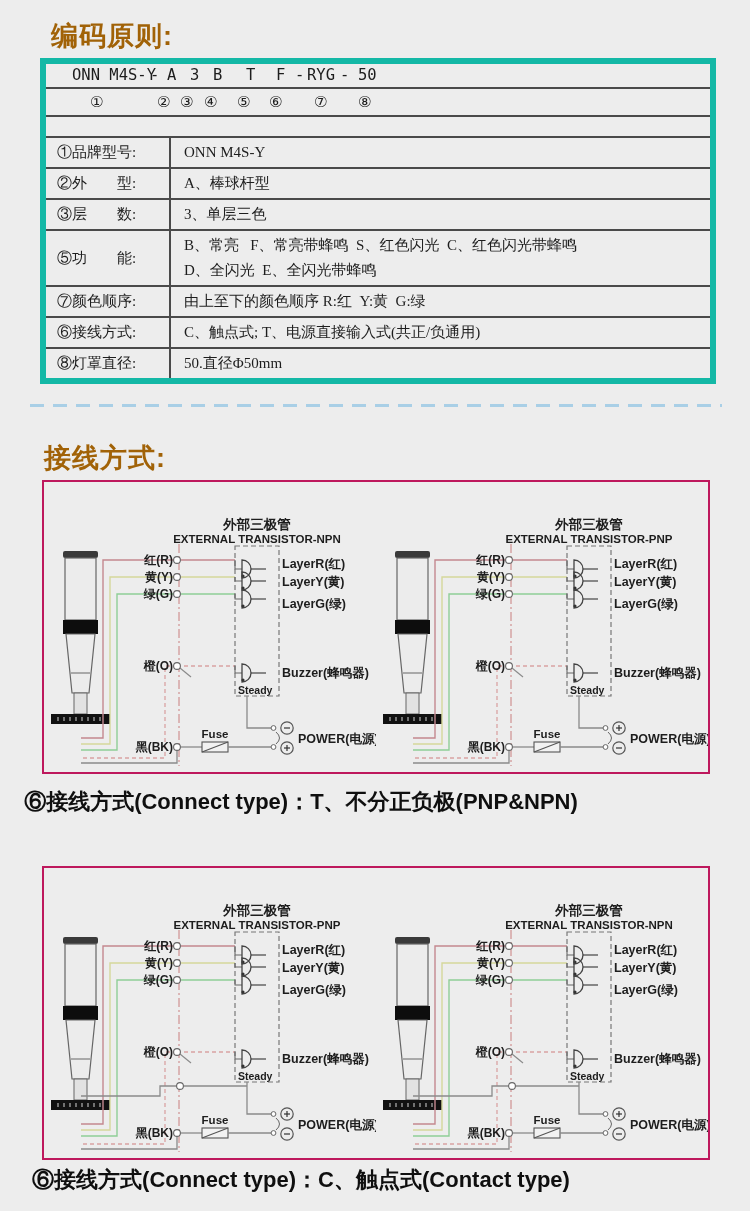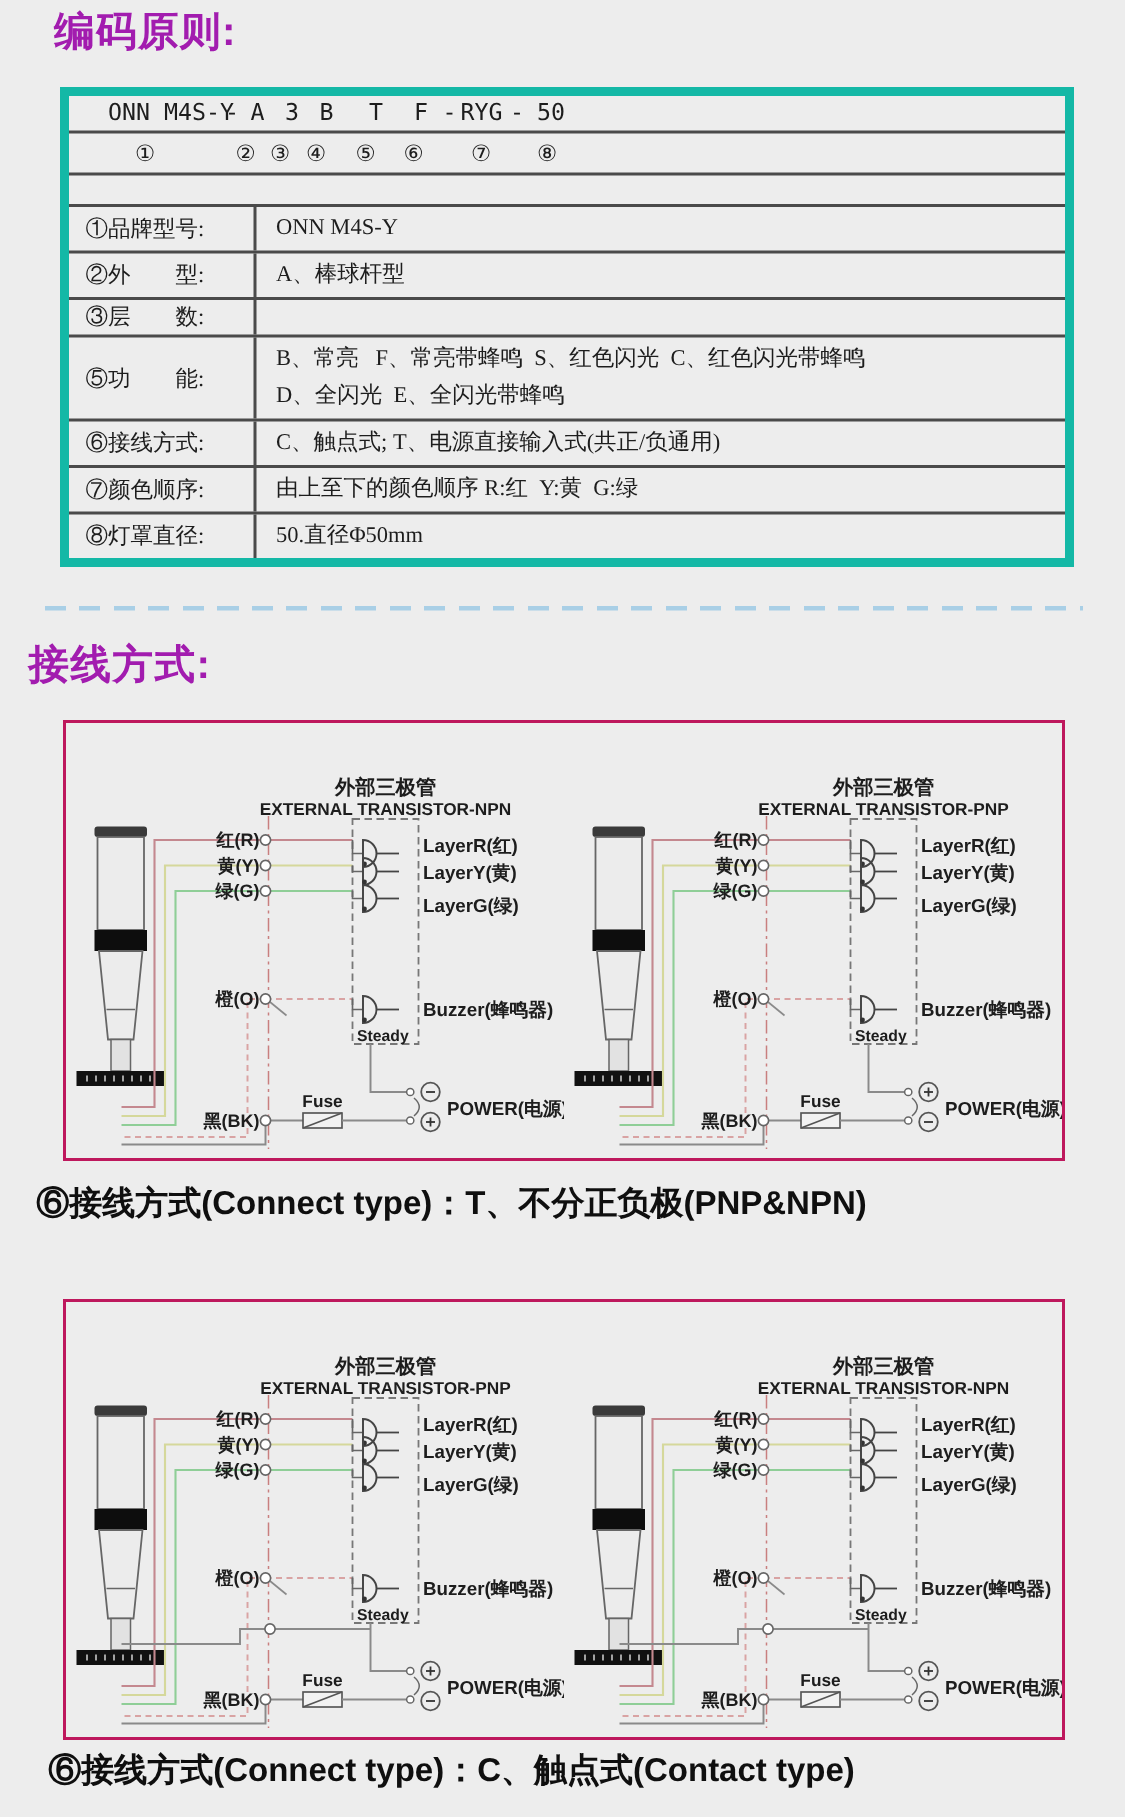--- a/index.html
+++ b/index.html
@@ -2,25 +2,25 @@
 <html><head>
 <meta charset="utf-8">
 <style>
   html,body{margin:0;padding:0;}
   body{
     width:750px;height:1211px;position:relative;overflow:hidden;
     background:#ededed;color:#222;
     font-family:"Liberation Sans",sans-serif;
   }
   .sec-title{
-    position:absolute;margin:1px;font-size:27px;font-weight:bold;
-    color:#a21caf;letter-spacing:1px;font-family:"Liberation Sans",sans-serif;
+    position:absolute;margin:16px;font-size:27px;font-weight:bold;
+    color:#a16207;letter-spacing:1px;font-family:"Liberation Sans",sans-serif;
   }
   #codingTitle{left:35px;top:2px;}
-  #wiringTitle{left:18px;top:424px;}
+  #wiringTitle{left:28px;top:424px;}
 
   
   .code-table{
     position:absolute;left:40px;top:58px;width:664px;
     border:6px solid #14b8a6;
   }
   .tbl-row{position:relative;border-bottom:2px solid #4a4a4a;}
   .code-row{height:23px;}
   .code-row span{
     position:absolute;top:2px;font-size:15.5px;color:#1d1d1d;
@@ -104,32 +104,33 @@
         <div class="detail-row">
      <div class="dr-label">①品牌型号:</div>
      <div class="dr-value"><div>ONN M4S-Y</div></div>
    </div>
         <div class="detail-row">
      <div class="dr-label">②外　　型:</div>
      <div class="dr-value"><div>A、棒球杆型</div></div>
    </div>
         <div class="detail-row">
      <div class="dr-label">③层　　数:</div>
+     <div class="dr-value"><div>3、单层三色</div></div>
    </div>
         <div class="detail-row">
      <div class="dr-label">⑤功　　能:</div>
      <div class="dr-value"><div>B、常亮   F、常亮带蜂鸣  S、红色闪光  C、红色闪光带蜂鸣</div><div>D、全闪光  E、全闪光带蜂鸣</div></div>
    </div>
         <div class="detail-row">
+     <div class="dr-label">⑦颜色顺序:</div>
+     <div class="dr-value"><div>由上至下的颜色顺序 R:红  Y:黄  G:绿</div></div>
+   </div>
+        <div class="detail-row">
      <div class="dr-label">⑥接线方式:</div>
      <div class="dr-value"><div>C、触点式; T、电源直接输入式(共正/负通用)</div></div>
-   </div>
-        <div class="detail-row">
-     <div class="dr-label">⑦颜色顺序:</div>
-     <div class="dr-value"><div>由上至下的颜色顺序 R:红  Y:黄  G:绿</div></div>
    </div>
         <div class="detail-row">
      <div class="dr-label">⑧灯罩直径:</div>
      <div class="dr-value"><div>50.直径Φ50mm</div></div>
    </div>
       </div>
   </div>
 
   <div class="sep" id="sepLine" style="--sepcol: #a9cfe6;"></div>
 

